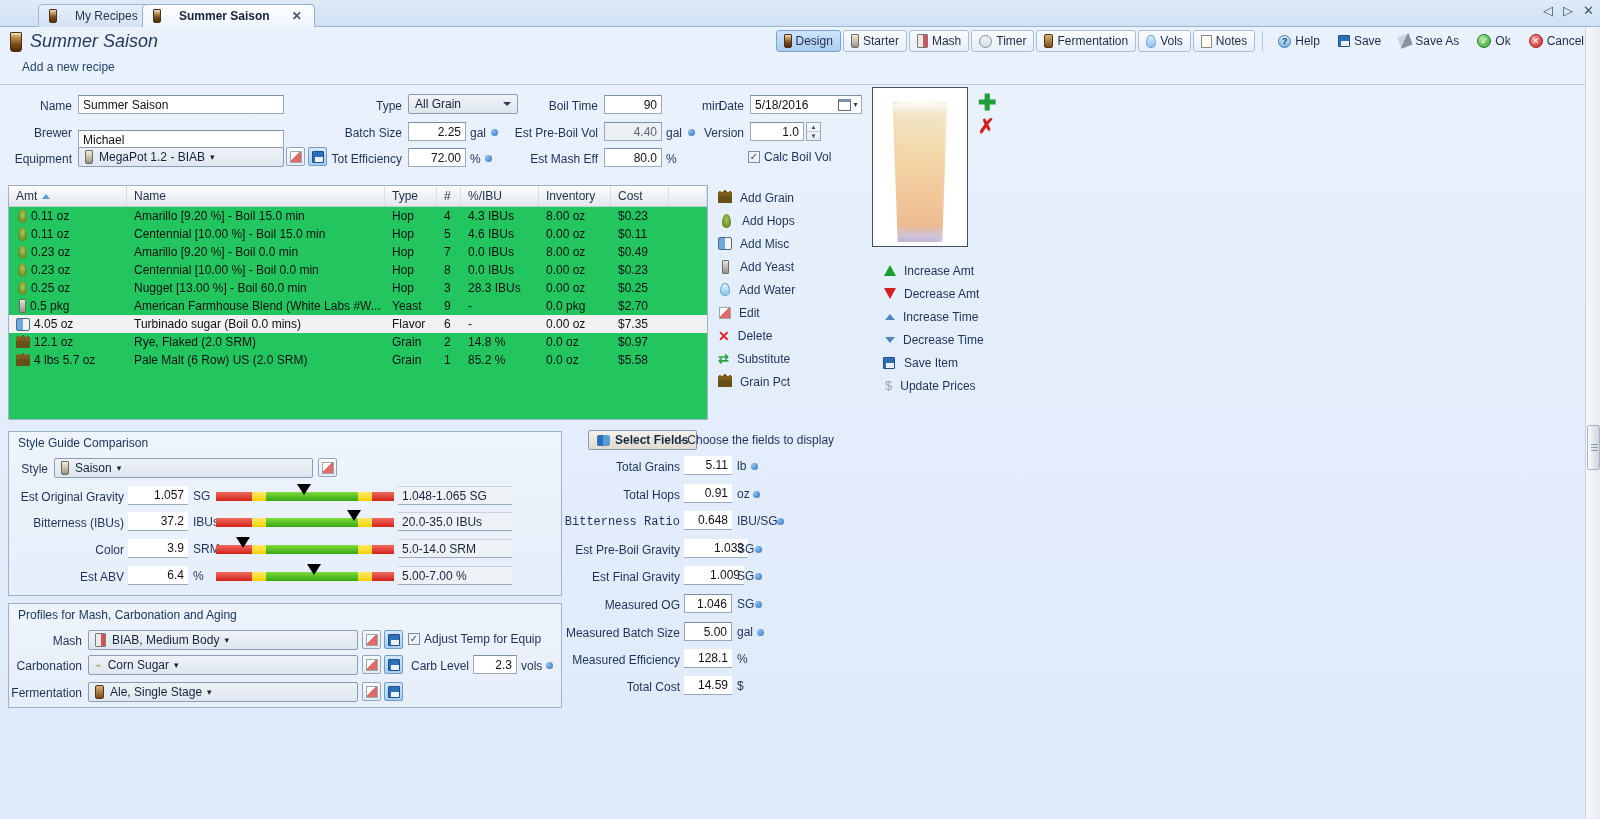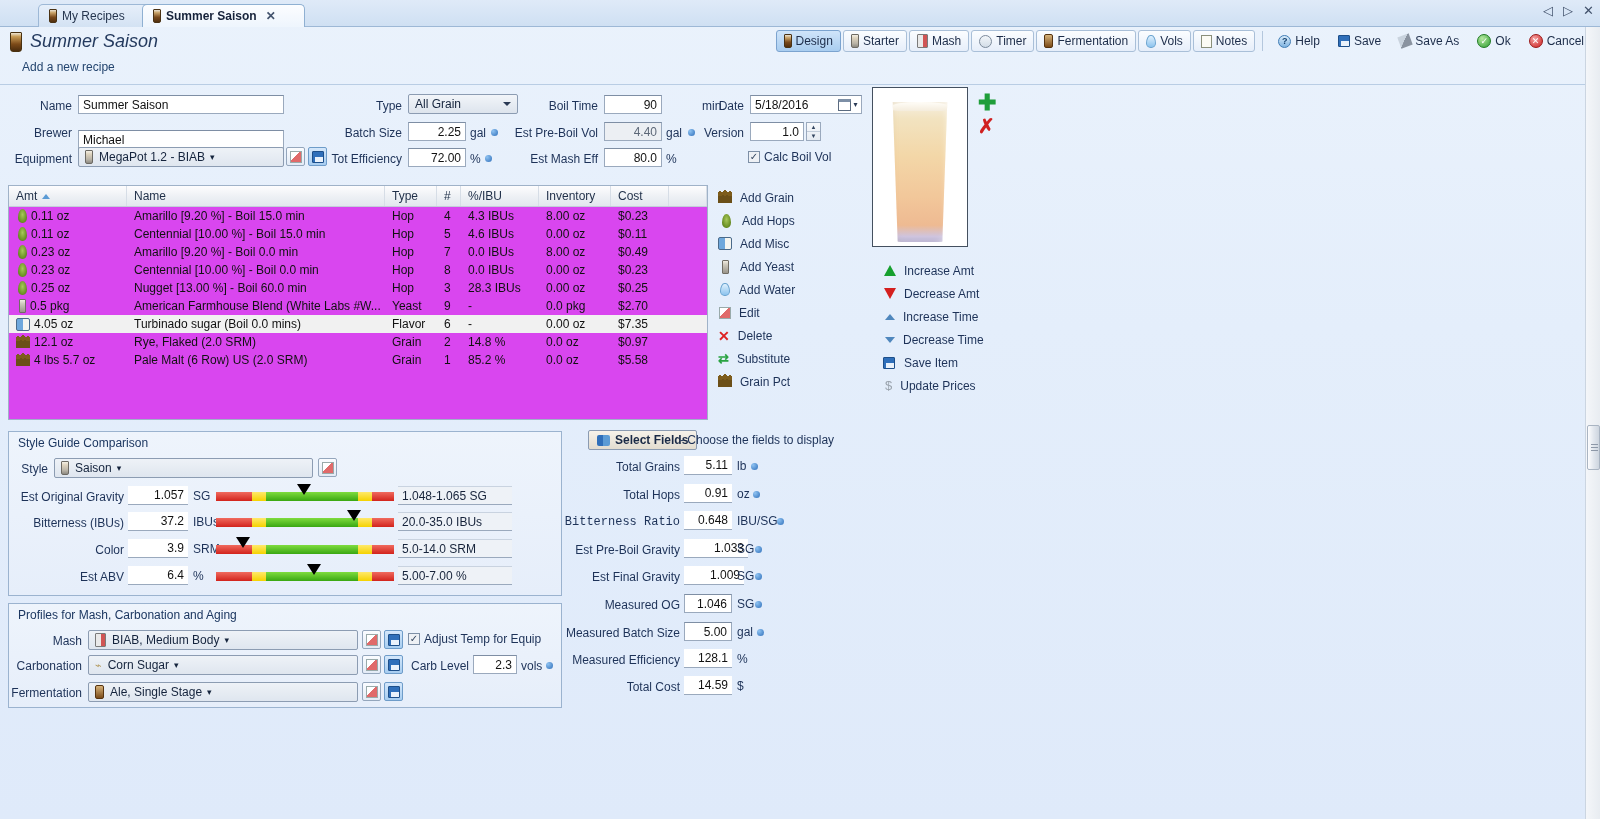--- a/index.html
+++ b/index.html
@@ -17,22 +17,22 @@
   }
 
   
   .tabstrip {
     position: absolute; top: 0; left: 0; width: 1600px; height: 27px;
     background: linear-gradient(180deg,#dfeaf8 0%,#cfe0f3 100%);
     border-bottom: 1px solid #9db8d6;
   }
   .tab {
     position: absolute; top: 4px; height: 23px;
-    display: flex; align-items: center; gap: 5px;
-    padding: 0 28px 0 10px;
+    display: flex; align-items: center; gap: 18px;
+    padding: 0 12px 0 10px;
     font-size: 12px;
     border: 1px solid #9db8d6;
     border-bottom: none;
     border-radius: 5px 5px 0 0;
   }
   .tab.inactive {
     background: linear-gradient(180deg,#e6effa 0%,#d3e2f3 100%);
     color: #26364f;
   }
   .tab.active {
@@ -160,21 +160,21 @@
     cursor: pointer;
   }
   .cal-ico {
     width: 13px; height: 12px; background: #fff;
     border: 1px solid #5b6b80; border-top: 3px solid #7d8fa6;
   }
 
   
   .gridbox {
     position: absolute; left: 8px; top: 185px; width: 700px; height: 235px;
-    background: #d946ef; border: 1px solid #9fb2c8;
+    background: #22c55e; border: 1px solid #9fb2c8;
   }
   .grid-head {
     display: flex; height: 21px; align-items: stretch;
     background: linear-gradient(180deg,#fdfdfe 0%,#eef1f5 50%,#e2e7ee 100%);
     border-bottom: 1px solid #c3cdd9;
   }
   .grid-head .cell {
     display: flex; align-items: center; gap: 5px;
     font-size: 12px; color: #1f2f48; padding-left: 7px;
     border-right: 1px solid #d6dde6;

